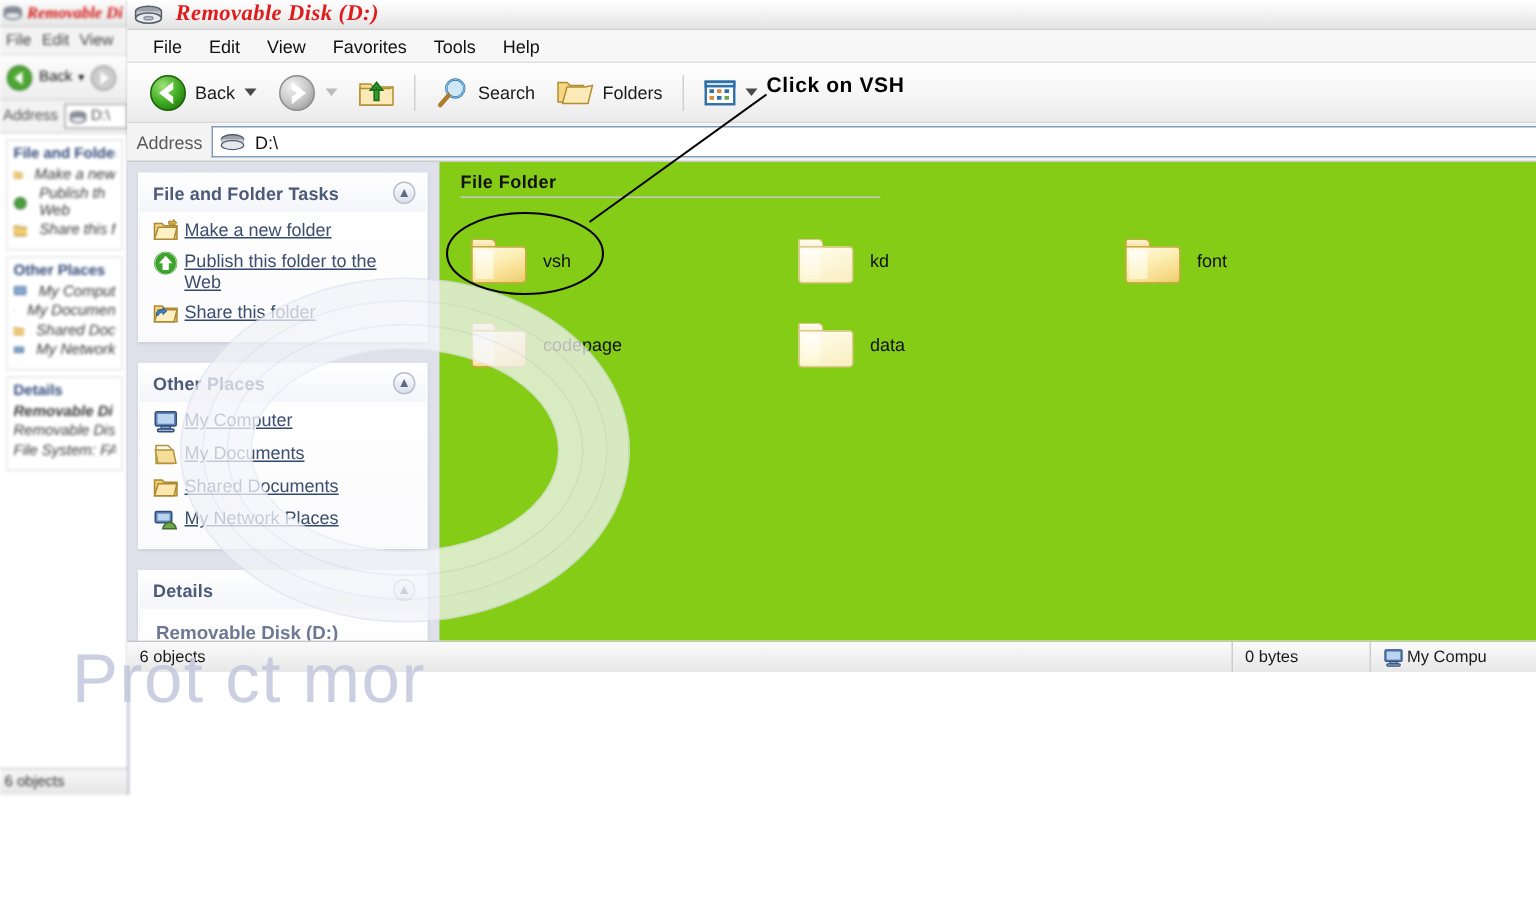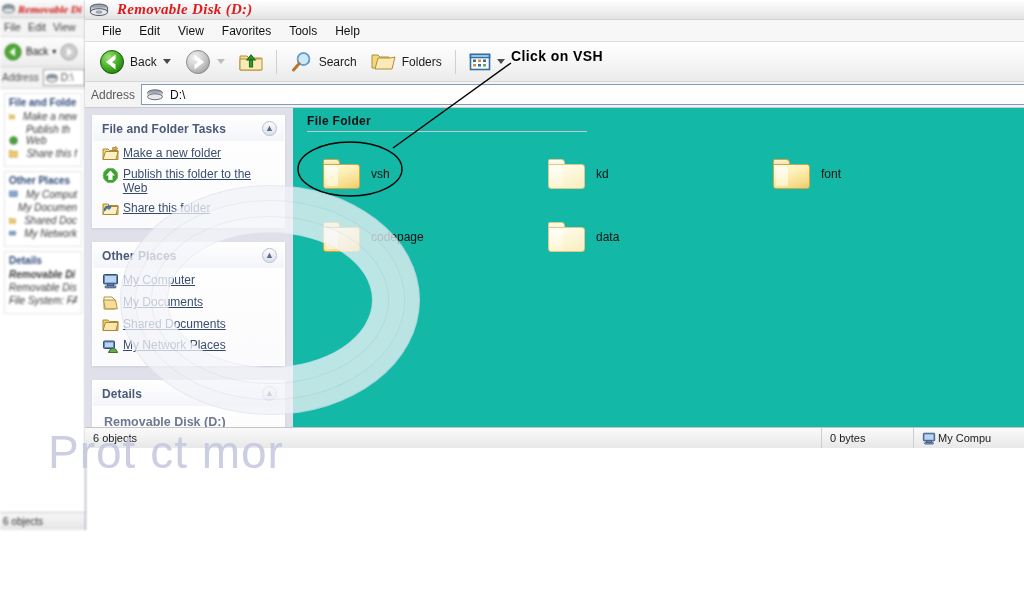--- a/index.html
+++ b/index.html
@@ -61,21 +61,21 @@
   .bg-panel {
     background: #ffffff; margin: 4px 3px 0 4px;
     border: 1px solid #e3e3e3;
     padding: 3px 4px 5px 4px;
   }
   .bg-panel-h {
     font-weight: bold; font-size: 10px; color: #1f3a6e; margin-bottom: 3px;
     white-space: nowrap; overflow: hidden;
   }
   .bg-row {
-    display: flex; align-items: flex-end; gap: 8px;
+    display: flex; align-items: center; gap: 8px;
     font-size: 10px; color: #2a2a2a; white-space: nowrap;
     overflow: hidden; margin-bottom: 2px; font-style: italic;
   }
   #bg-status {
     position: absolute; left: 0; bottom: 0; width: 86px; height: 18px;
     background: linear-gradient(#f6f6f6,#e4e4e4);
     border-top: 1px solid #c8c8c8;
     font-size: 10px; color: #222;
     display: flex; align-items: center; padding-left: 3px;
     white-space: nowrap; overflow: hidden;
@@ -202,37 +202,37 @@
     line-height: 14px;
     text-decoration: underline;
   }
   .plink .ptext { color: #3b4e6e; }
   .details-body { padding: 8px 10px 12px 11px; }
   .det-strong { font-size: 12.5px; font-weight: bold; color: #6d7893; line-height: 16px;}
   .det-sub { font-size: 12px; color: #8a93aa; line-height: 15px;}
   .det-line { font-size: 12px; color: #3f4658; margin-top: 7px; }
 
   #filepane {
-    flex: 1; background: #14b8a6; position: relative; overflow: hidden;
+    flex: 1; background: #84cc16; position: relative; overflow: hidden;
   }
   #group-header {
     margin: 6px 14px 0 14px;
     padding-bottom: 3px;
     border-bottom: 1px solid #c8c8c8;
     width: 280px;
   }
   #group-title {
     font-size: 12px; font-weight: bold; color: #111; letter-spacing: .3px;
   }
   #icon-grid {
-    position: absolute; left: 24px; top: 38px;
+    position: absolute; left: 15px; top: 38px;
     display: grid;
     grid-template-columns: 218px 218px 218px;
     grid-auto-rows: 56px;
-    column-gap: 0; row-gap: 0; gap: 7px;
+    column-gap: 0; row-gap: 0;
   }
   .file-item {
     display: flex; align-items: center; gap: 10px;
     padding: 4px 6px; cursor: default; width: 150px;
   }
   .file-label { font-size: 12px; color: #111; }
 
   
   .folder {
     width: 38px; height: 31px; position: relative; flex: 0 0 38px;

